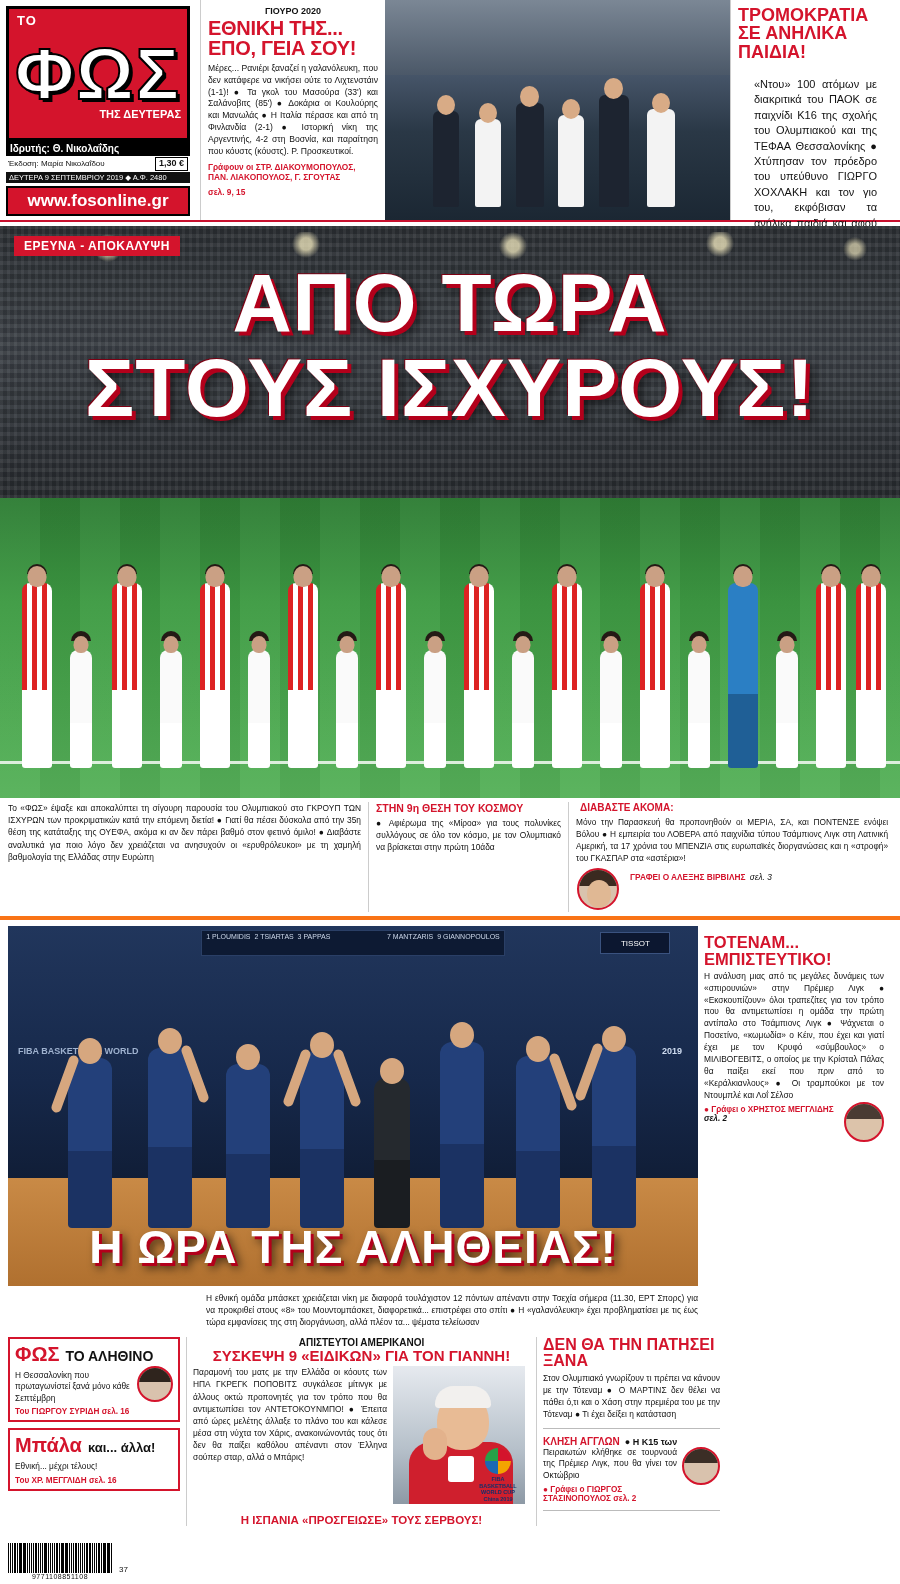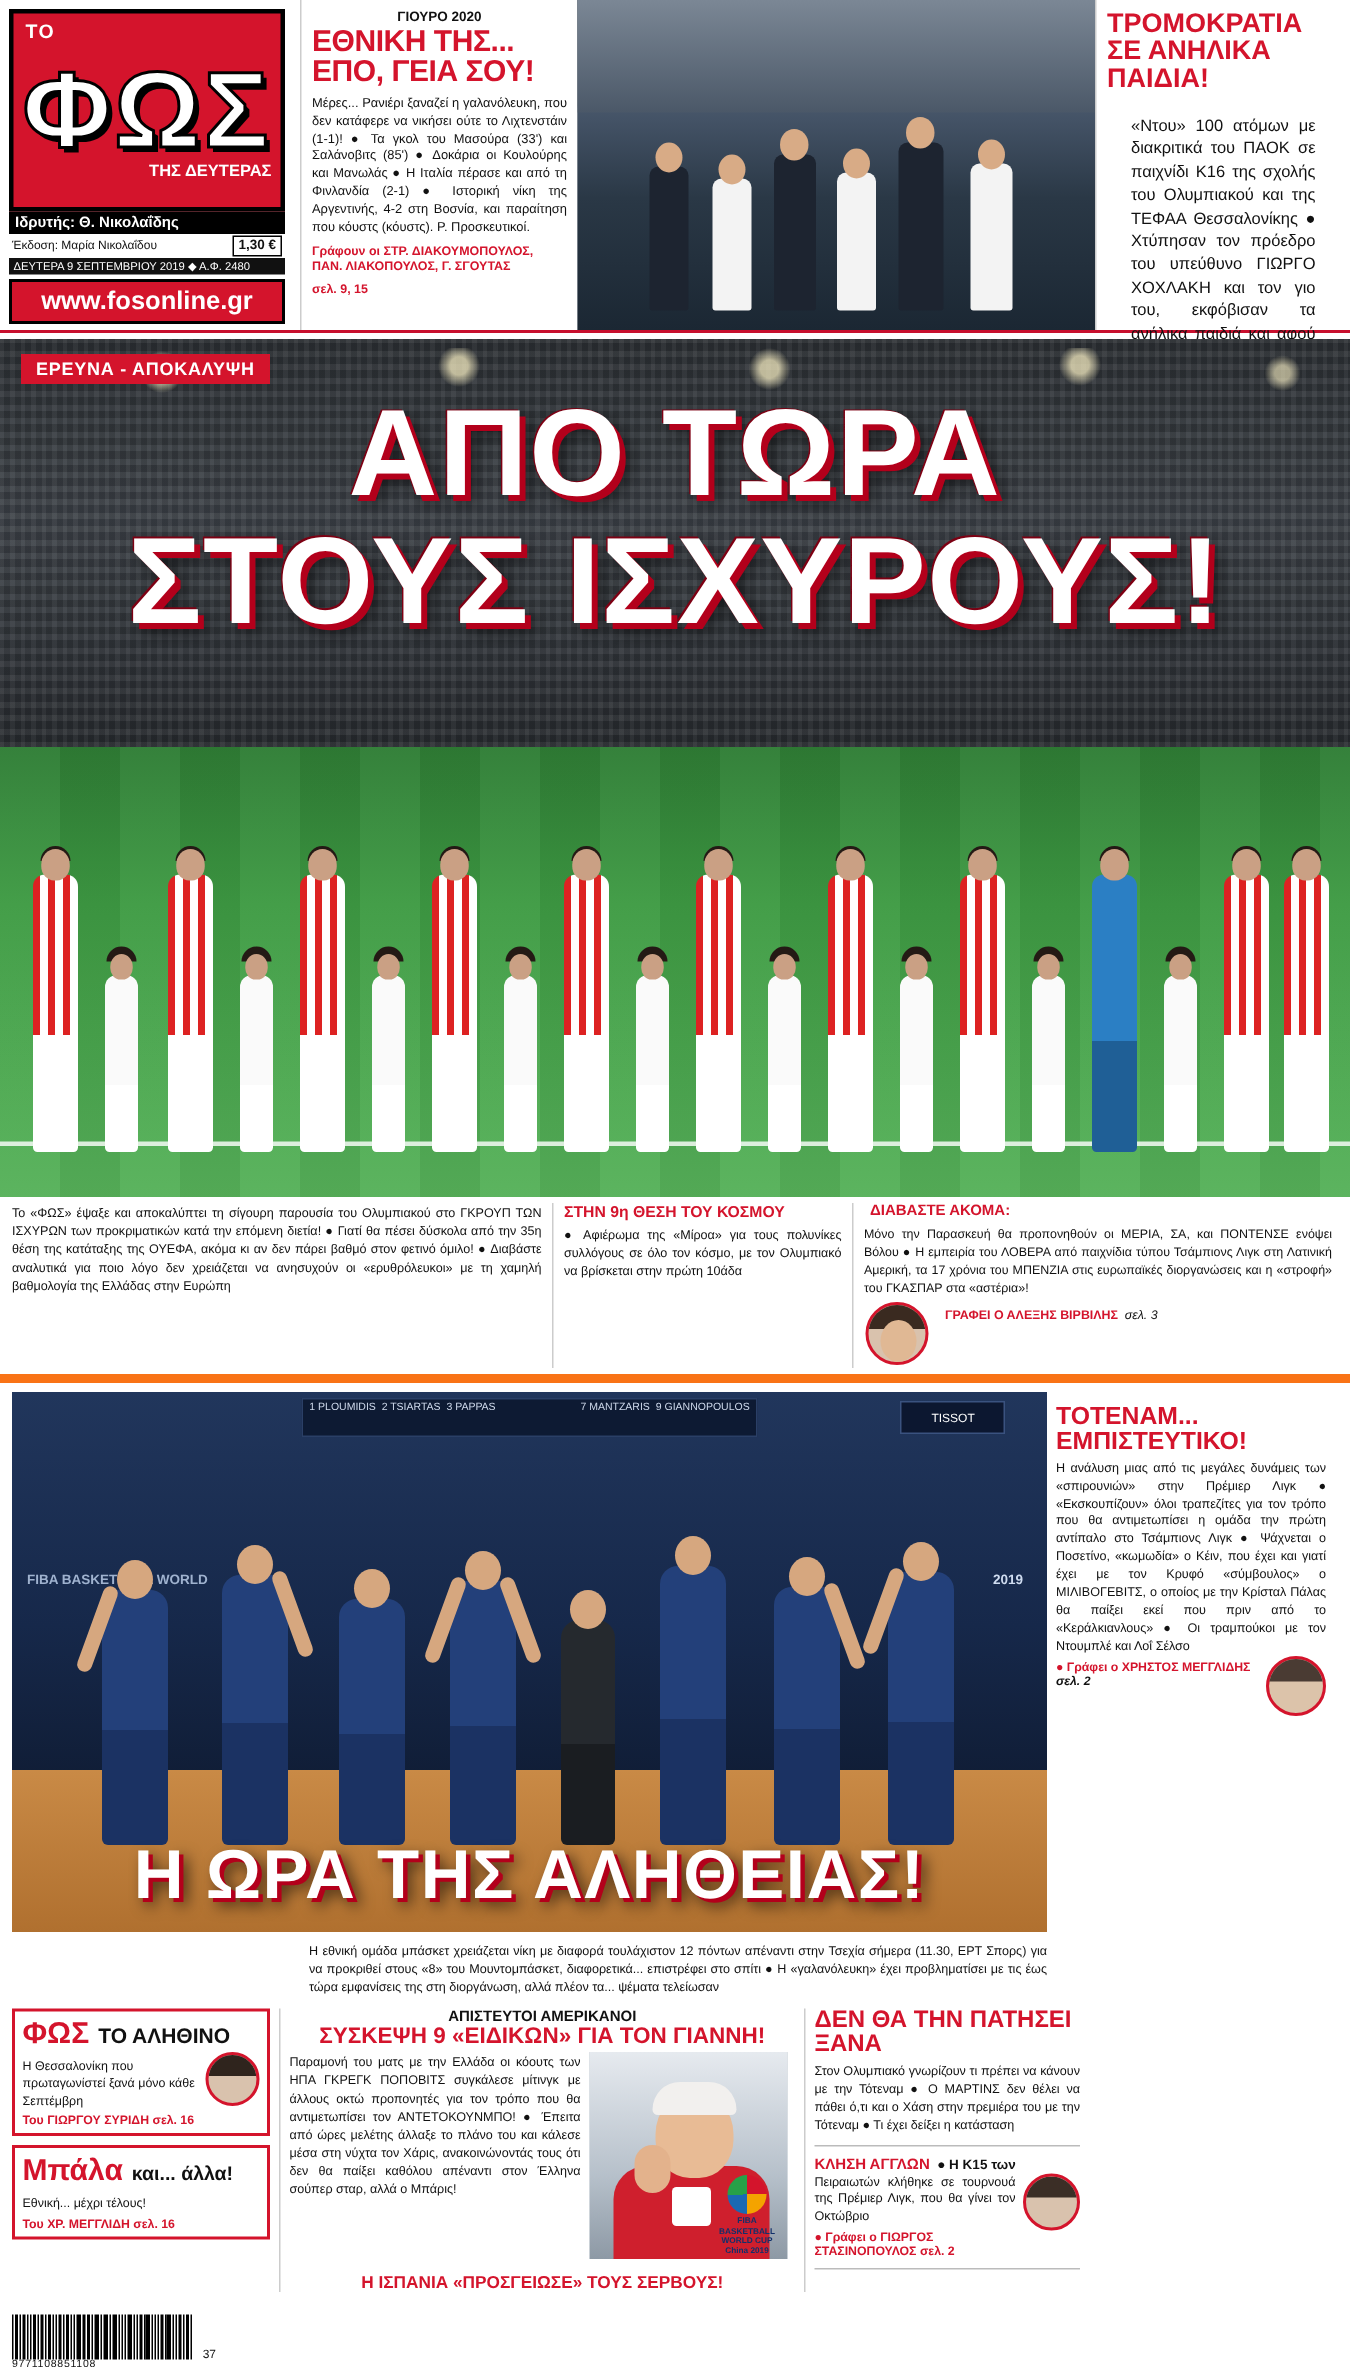--- a/index.html
+++ b/index.html
@@ -131,21 +131,21 @@
   }
   .lead-title {
     position:absolute; left:0; top:38px; width:100%; text-align:center; z-index:5;
     color:#fff; font-weight:bold; letter-spacing:1px; line-height:.96;
     text-shadow: 4px 4px 0 #b3001b, -1px -1px 0 #7d0013, 6px 6px 12px rgba(0,0,0,.6);
   }
   .lead-title .l1 { font-size:82px; display:block; }
   .lead-title .l2 { font-size:82px; display:block; margin-top:6px; }
 
   
-  .caption-strip { display:flex; width:900px; padding:4px 8px 4px 8px; border-bottom:6px solid #f97316; }
+  .caption-strip { display:flex; width:900px; padding:4px 8px 4px 8px; border-bottom:4px solid #f97316; }
   .cap-1 { width:360px; font-size:8.4px; line-height:1.45; text-align:justify; padding-right:7px; }
   .cap-2 { width:200px; padding:0 7px; border-left:1px solid #ccc; }
   .cap-2 h4 { margin:0 0 3px 0; font-size:10.5px; color:#d4142c; font-weight:bold; }
   .cap-2 p { margin:0; font-size:8.4px; line-height:1.45; text-align:justify; }
   .cap-3 { width:320px; padding:0 0 0 7px; border-left:1px solid #ccc; position:relative; }
   .cap-3 h4 { margin:0 0 3px 4px; font-size:10px; color:#d4142c; font-weight:bold; }
   .cap-3 p { margin:0; font-size:8.3px; line-height:1.45; text-align:justify; }
   .cap-3 .signature { margin-top:3px; font-size:8.3px; color:#d4142c; font-weight:bold; }
   .mugshot {
     width:42px; height:42px; border-radius:50%; background:#d9c2ad; border:2px solid #d4142c;
@@ -278,21 +278,21 @@
   .bcol-3 p { margin:0; font-size:8.4px; line-height:1.42; text-align:justify; }
   .bcol-3 .signature { margin-top:3px; font-size:8.2px; color:#d4142c; font-weight:bold; }
   .bcol-3 hr { border:0; border-top:1px solid #bbb; margin:7px 0; }
   .bcol-3 .cmug {
     width:38px; height:38px; border-radius:50%; background:#d9c2ad; border:2px solid #d4142c;
     float:right; margin:0 0 2px 5px; overflow:hidden; position:relative;
   }
   .bcol-3 .cmug .mhair { position:absolute; top:0; left:0; right:0; height:14px; background:#3b2e26; }
 
   
-  .barcode { position:absolute; left:8px; bottom:4px; width:120px; }
+  .barcode { position:absolute; left:8px; bottom:4px; width:104px;text-align:center; }
   .barcode .bars { height:30px; display:flex; gap:1px; }
   .barcode .bars i { display:block; background:#000; width:1px; height:100%; }
   .barcode .bars i.w { width:2px; }
   .barcode .bars i.x { width:3px; }
   .barcode .num { font-size:7px; letter-spacing:.5px; }
   .barcode .side { position:absolute; right:-16px; bottom:6px; font-size:8px; }
 </style>
 </head>
 <body>
 

